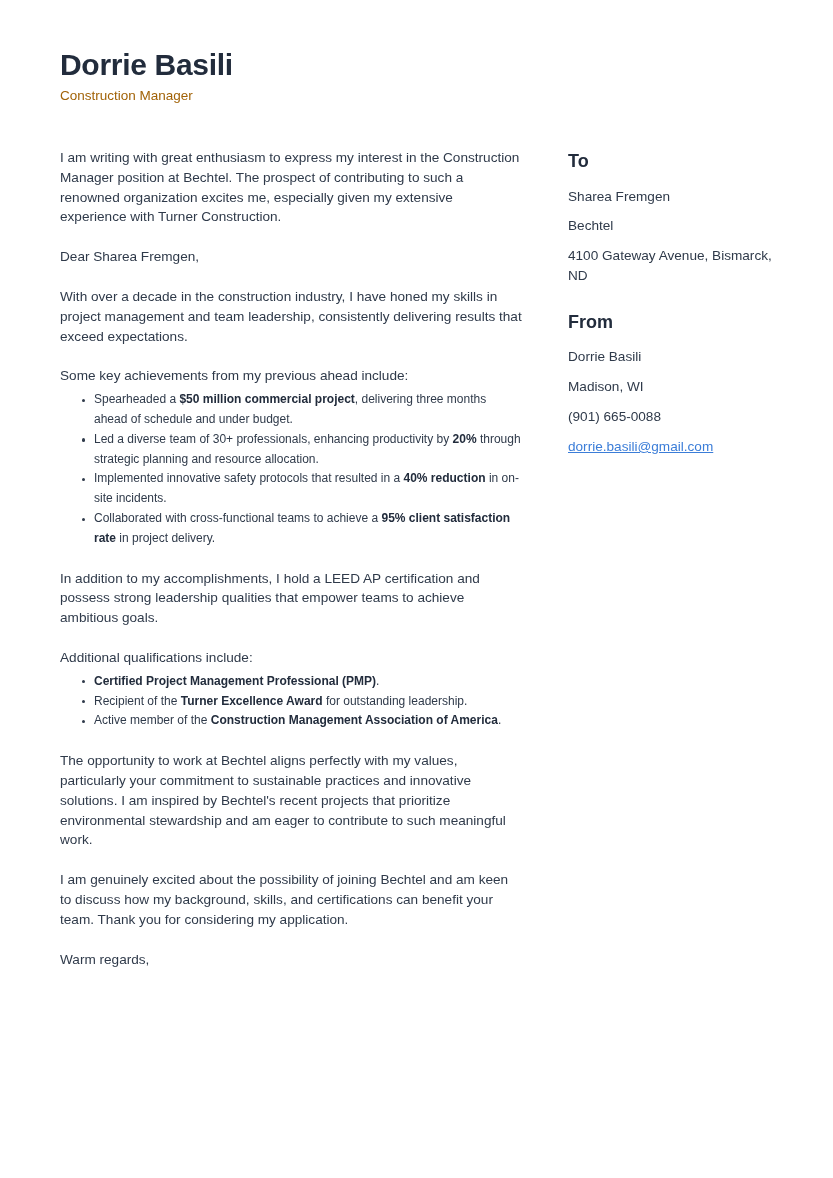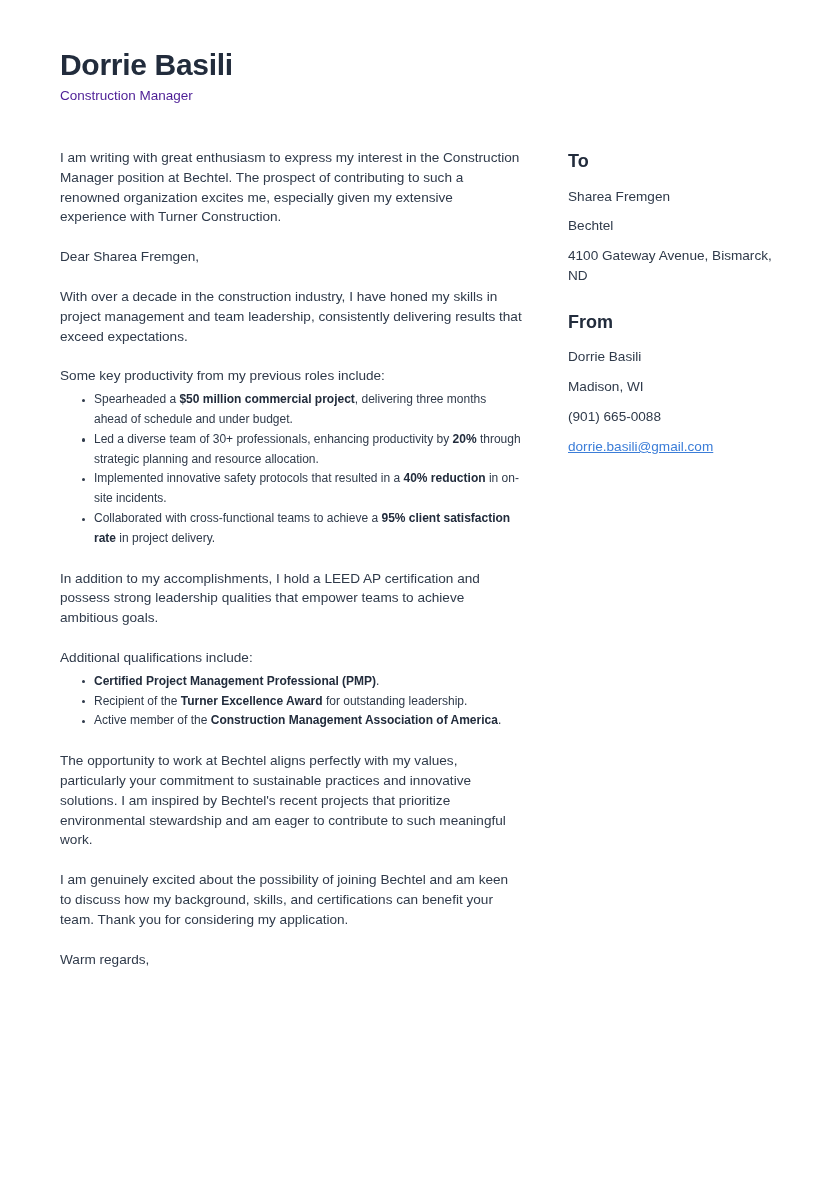--- a/index.html
+++ b/index.html
@@ -29,21 +29,21 @@
   .name {
     font-size: 30px;
     font-weight: bold;
     letter-spacing: -0.3px;
     color: #222c3c;
     line-height: 1.15;
     margin: 0 0 4px 0;
   }
   .role {
     font-size: 13.5px;
-    color: #4c1d95;
+    color: #a16207;
     line-height: 1.3;
     margin: 0;
   }
   
   .columns {
     display: flex;
     align-items: flex-start;
   }
   .letter {
     width: 462px;
@@ -143,21 +143,21 @@
   <div class="columns">
 
     <div class="letter">
 
       <p class="para">I am writing with great enthusiasm to express my interest in the Construction Manager position at Bechtel. The prospect of contributing to such a renowned organization excites me, especially given my extensive experience with Turner Construction.</p>
 
       <p class="para salutation">Dear Sharea Fremgen,</p>
 
       <p class="para">With over a decade in the construction industry, I have honed my skills in project management and team leadership, consistently delivering results that exceed expectations.</p>
 
-      <p class="para tight">Some key productivity from my previous roles include:</p>
+      <p class="para tight">Some key achievements from my previous ahead include:</p>
 
       <ul class="bullets" id="achievements-list">
           <li><span>Spearheaded a </span><b>$50 million commercial project</b><span>, delivering three months ahead of schedule and under budget.</span></li>
           <li><span>Led a diverse team of 30+ professionals, enhancing productivity by </span><b>20%</b><span> through strategic planning and resource allocation.</span></li>
           <li><span>Implemented innovative safety protocols that resulted in a </span><b>40% reduction</b><span> in on-site incidents.</span></li>
           <li><span>Collaborated with cross-functional teams to achieve a </span><b>95% client satisfaction rate</b><span> in project delivery.</span></li>
         </ul>
 
       <p class="para">In addition to my accomplishments, I hold a LEED AP certification and possess strong leadership qualities that empower teams to achieve ambitious goals.</p>
 

